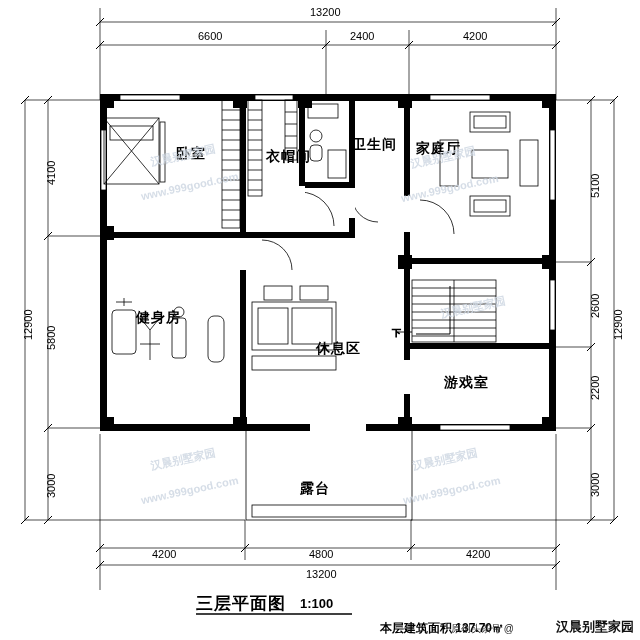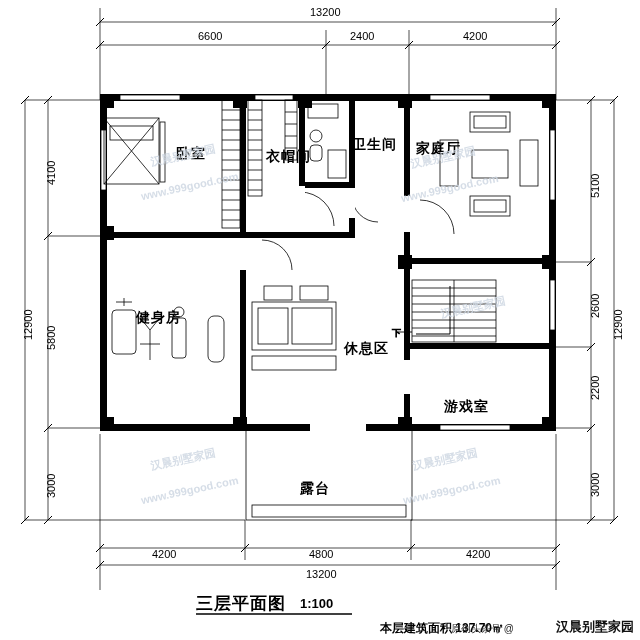--- a/index.html
+++ b/index.html
@@ -267,22 +267,22 @@
 <div class="lbl dim rot" style="left:589px;top:198px;">5100</div>
 <div class="lbl dim rot" style="left:589px;top:318px;">2600</div>
 <div class="lbl dim rot" style="left:589px;top:400px;">2200</div>
 <div class="lbl dim rot" style="left:589px;top:497px;">3000</div>
 
 <div class="lbl room" style="left:176px;top:145px;">卧室</div>
 <div class="lbl room" style="left:266px;top:148px;">衣帽间</div>
 <div class="lbl room" style="left:352px;top:136px;text-align:right;">卫生间</div>
 <div class="lbl room" style="left:416px;top:140px;">家庭厅</div>
 <div class="lbl room" style="left:136px;top:277px;margin-top:32px;">健身房</div>
-<div class="lbl room" style="left:344px;top:340px;">休息区</div>
-<div class="lbl room" style="left:444px;top:374px;margin-top:24px;">游戏室</div>
+<div class="lbl room" style="left:316px;top:340px;">休息区</div>
+<div class="lbl room" style="left:444px;top:374px;">游戏室</div>
 <div class="lbl room" style="left:300px;top:480px;">露台</div>
 
 <div class="lbl title" style="left:196px;top:592px;">三层平面图</div>
 <div class="lbl" style="left:300px;top:596px;font-size:13px;font-weight:bold;">1:100</div>
 <div class="lbl subtitle" style="left:380px;top:620px;">本层建筑面积 137.70㎡</div>
 
 <div class="wm" style="left:150px;top:148px;transform:rotate(-12deg);">汉晨别墅家园</div>
 <div class="wm" style="left:140px;top:180px;transform:rotate(-12deg);">www.999good.com</div>
 <div class="wm" style="left:410px;top:150px;transform:rotate(-12deg);">汉晨别墅家园</div>
 <div class="wm" style="left:400px;top:182px;transform:rotate(-12deg);">www.999good.com</div>

